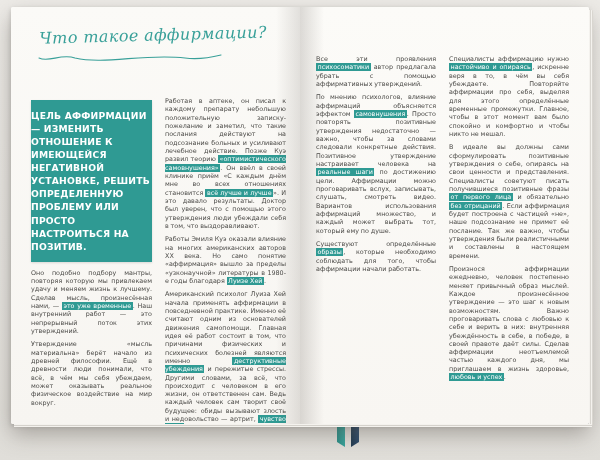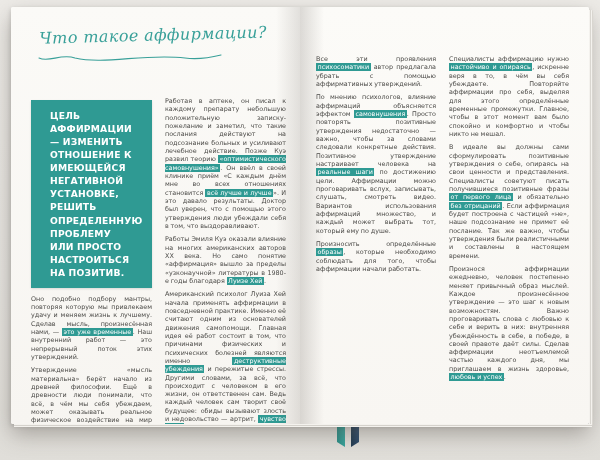--- a/index.html
+++ b/index.html
@@ -54,21 +54,21 @@
   .flourish{position:absolute;left:4px;top:28px;}
 
   .cols{display:flex;gap:13px;margin-top:26px;}
   .col{flex:1;min-width:0;}
 
   .para{font-size:6.4px;line-height:1.3;text-align:justify;color:var(--ink);
     margin:0 0 5px;word-spacing:-0.2px;}
   .hl{background:var(--accent);color:#fff;padding:0 1.5px;}
 
   .callout{background:var(--accent);color:#fff;font-weight:700;font-size:9.2px;
-    line-height:1.42;letter-spacing:.2px;padding:9px 19px;margin:3px 0 7px;
+    line-height:1.42;letter-spacing:.2px;padding:9px 0;margin:3px 0 7px;
     box-shadow:0 1px 2px rgba(0,0,0,.12);}
 </style>
 </head>
 <body>
 
 <div class="scene">
 
   <div class="ribbon teal"></div>
   <div class="ribbon navy"></div>
 
@@ -99,21 +99,21 @@
         </div>
       </div>
     </div>
 
     <div class="page right">
       <div class="inner">
         <div class="cols">
           <div class="col">
             <p class="para"><span>Все эти проявления </span><span class="hl">психосоматики</span><span> автор предлагала убрать с помощью аффирмативных утверждений.</span></p>
             <p class="para"><span>По мнению психологов, влияние аффирмаций объясняется эффектом </span><span class="hl">самовнушения</span><span>. Просто повторять позитивные утверждения недостаточно — важно, чтобы за словами следовали конкретные действия. Позитивное утверждение настраивает человека на </span><span class="hl">реальные шаги</span><span> по достижению цели. Аффирмации можно проговаривать вслух, записывать, слушать, смотреть видео. Вариантов использования аффирмаций множество, и каждый может выбрать тот, который ему по душе.</span></p>
-            <p class="para"><span>Произносить определённые </span><span class="hl">образы</span><span>, которые необходимо соблюдать для того, чтобы аффирмации начали работать.</span></p>
+            <p class="para"><span>Существуют определённые </span><span class="hl">образы</span><span>, которые необходимо соблюдать для того, чтобы аффирмации начали работать.</span></p>
           </div>
           <div class="col">
             <p class="para"><span>Специалисты аффирмацию нужно </span><span class="hl">настойчиво и опираясь</span><span>, искренне веря в то, в чём вы себя убеждаете. Повторяйте аффирмации про себя, выделяя для этого определённые временные промежутки. Главное, чтобы в этот момент вам было спокойно и комфортно и чтобы никто не мешал.</span></p>
             <p class="para"><span>В идеале вы должны сами сформулировать позитивные утверждения о себе, опираясь на свои ценности и представления. Специалисты советуют писать получившиеся позитивные фразы </span><span class="hl">от первого лица</span><span> и обязательно </span><span class="hl">без отрицаний</span><span>. Если аффирмация будет построена с частицей «не», наше подсознание не примет её послание. Так же важно, чтобы утверждения были реалистичными и составлены в настоящем времени.</span></p>
             <p class="para"><span>Произнося аффирмации ежедневно, человек постепенно меняет привычный образ мыслей. Каждое произнесённое утверждение — это шаг к новым возможностям. Важно проговаривать слова с любовью к себе и верить в них: внутренняя убеждённость в себе, в победе, в своей правоте даёт силы. Сделав аффирмации неотъемлемой частью каждого дня, мы приглашаем в жизнь здоровье, </span><span class="hl">любовь и успех</span><span>.</span></p>
           </div>
         </div>
       </div>
     </div>
   </div>

